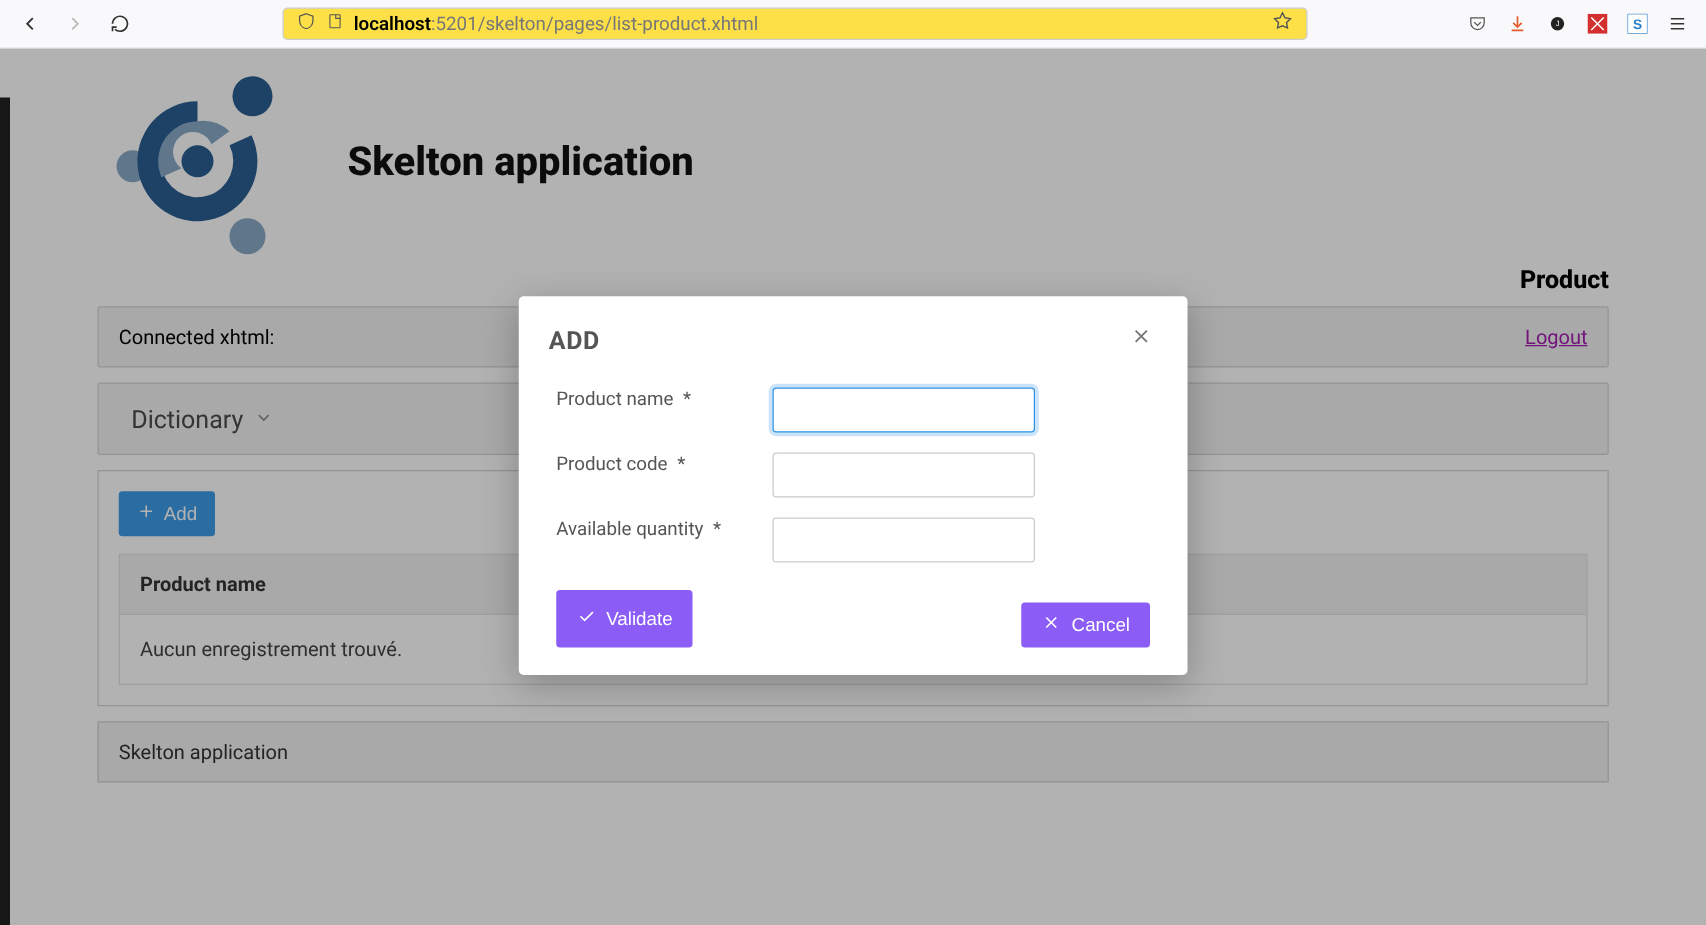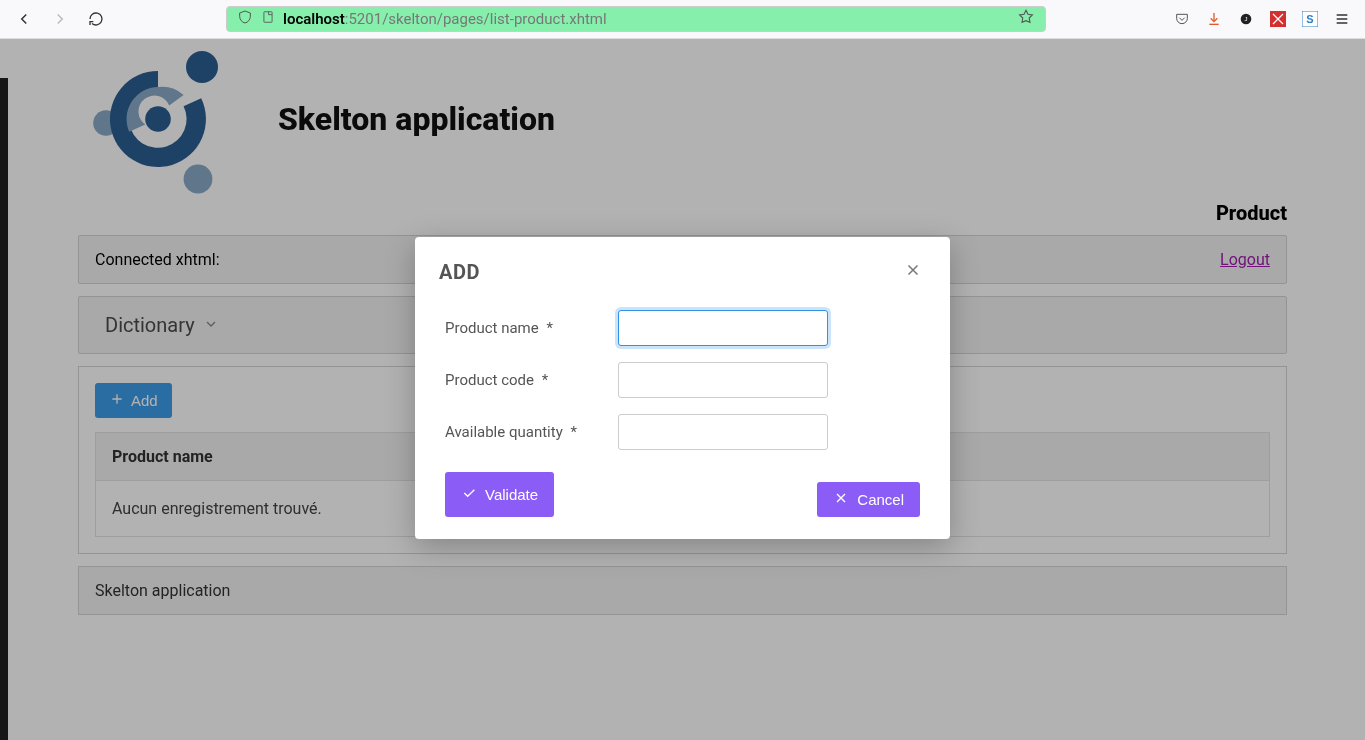--- a/index.html
+++ b/index.html
@@ -25,21 +25,21 @@
     width: 32px; height: 32px;
     display: flex; align-items: center; justify-content: center;
     border-radius: 4px;
     color: #555;
     cursor: pointer;
   }
   .nav-btn.disabled { color: #bbb; }
   .url-bar {
     flex: 0 0 820px;
     height: 26px;
-    background: #86efac;
+    background: #fde047;
     border: 1px solid #ccc;
     border-radius: 4px;
     display: flex;
     align-items: center;
     padding: 0 10px;
     gap: 8px;
     margin-left: 110px;
     font-size: 15px;
   }
   .url-text { color: #777; }
@@ -47,21 +47,21 @@
   .url-spacer { flex: 1; }
   .toolbar-right { display:flex; gap:14px; align-items:center; margin-left:auto; padding-right:6px;}
   .tb-icon { width:18px; height:18px; display:flex; align-items:center; justify-content:center; }
 
   
   .page-wrap {
     position: relative;
     height: 701px;
   }
   .page-content {
-    padding: 0 78px 0 78px;
+    padding: 10px 78px 0 78px;
   }
   .header-row { display:flex; align-items:center; gap:40px; margin-bottom:4px; }
   .logo { width:160px; height:160px; }
   .app-title { font-size: 32px; font-weight: 800; color:#111; }
   .page-title-row { text-align:right; font-size:20px; font-weight:800; margin-top:-2px; margin-bottom:10px; }
 
   .panel {
     border: 1px solid #d4d4d4;
     border-radius: 2px;
     background: #f3f3f3;
@@ -103,21 +103,21 @@
     box-shadow: 0 8px 30px rgba(0,0,0,0.25);
     position:relative;
   }
   .dialog-header {
     padding: 18px 24px 8px 24px;
     display:flex; align-items:center;
   }
   .dialog-title { font-size:20px; font-weight:700; color:#555; letter-spacing:0.5px;}
   .dialog-close { margin-left:auto; color:#777; font-size:22px; cursor:pointer; padding:4px 4px; }
   .dialog-body { padding: 14px 30px 22px 30px; }
-  .form-row { display:flex; align-items:center; margin-bottom:16px;gap:23px; }
+  .form-row { display:flex; margin-bottom:16px;gap:23px; }
   .form-label { width:150px; font-size:15px; color:#555; }
   .req { margin-left:4px; }
   .form-input {
     width:210px; height:36px;
     border:1px solid #ccc; border-radius:3px; padding:0 8px; font-size:14px;
   }
   .form-input.focused {
     border:1px solid #2f92e6;
     box-shadow: 0 0 0 3px rgba(47,146,230,0.25);
     outline:none;

